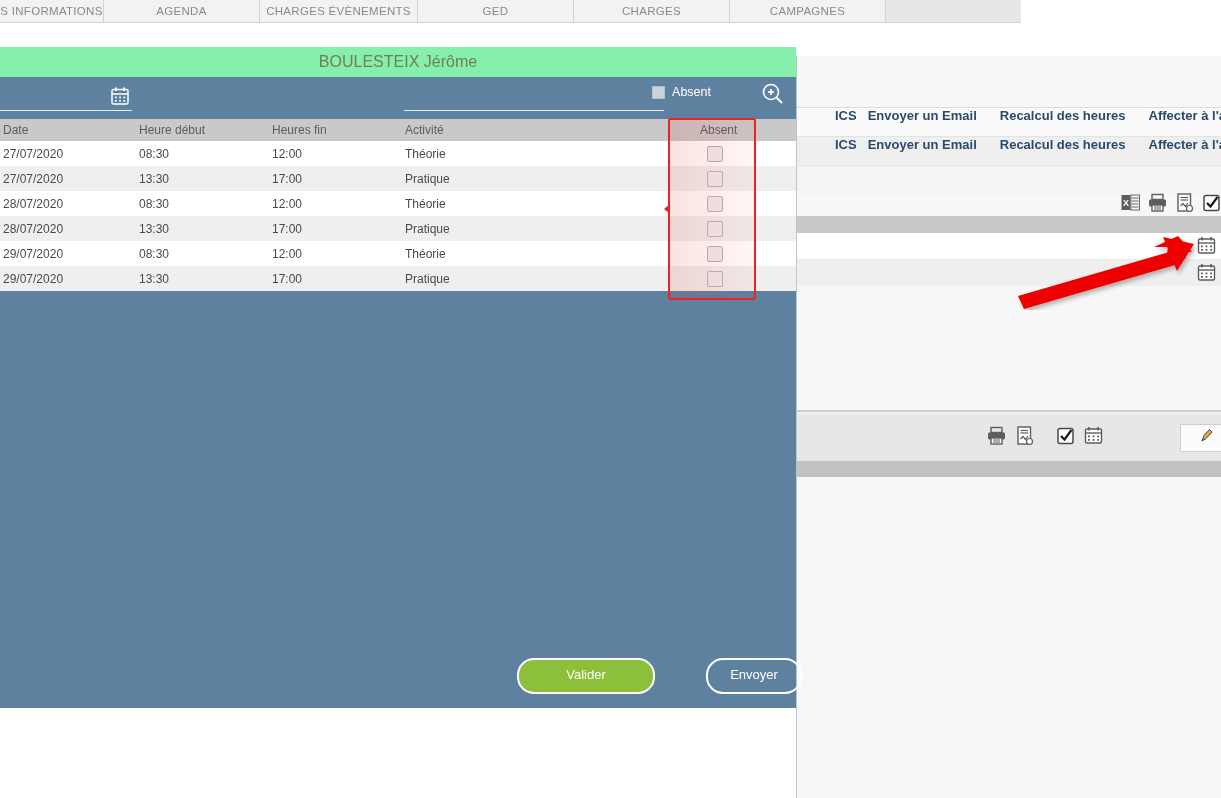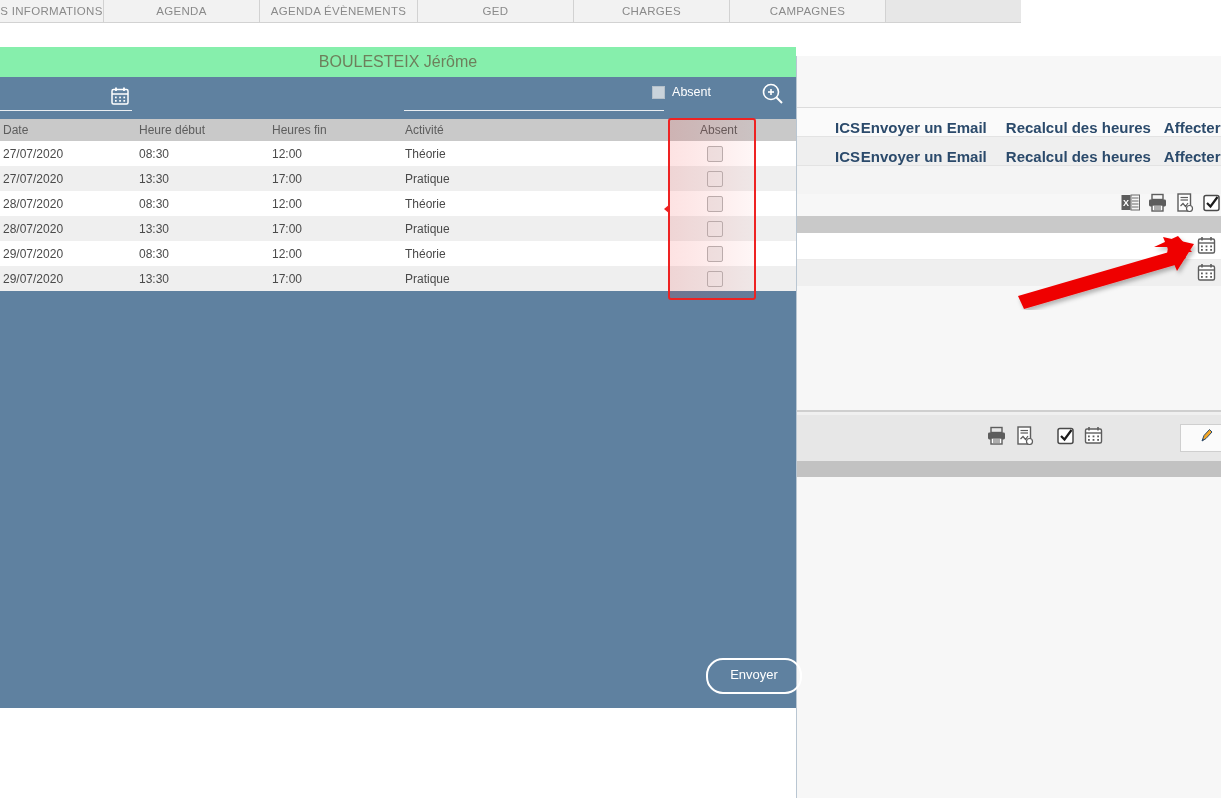--- a/index.html
+++ b/index.html
@@ -23,22 +23,22 @@
 
   
   #summary-strip{position:absolute;left:0;top:22px;width:1221px;height:34px;background:#e7e7e7;}
   .sum-label{position:absolute;font-size:12.5px;color:#6a6a6a;top:11px;}
   .sum-value{position:absolute;font-size:19px;color:#5a5a5a;top:5px;}
   #sum-title{position:absolute;left:178px;top:2px;font-size:21px;color:#636363;}
 
   
   #right-panel{position:absolute;left:796px;top:56px;width:425px;height:742px;background:#f7f7f7;
                border-left:1px solid #b9c6d2;}
-  .rp-row{position:absolute;left:0;width:425px;display:flex;align-items:flex-end;
-          justify-content:flex-start;font-size:15px;color:#2b4a6b;font-weight:bold;}
+  .rp-row{position:absolute;left:0;width:425px;display:flex;align-items:flex-start;
+          justify-content:flex-start;font-size:13px;color:#2b4a6b;font-weight:bold;}
   .rp-row .cell{white-space:nowrap;margin-left:23px;}
   .rp-band{position:absolute;left:0;width:425px;}
   .rp-icons{position:absolute;display:flex;align-items:center;gap:6px;}
 
   
   #dialog{position:absolute;left:0;top:47px;width:796px;height:661px;background:#5f81a0;
           box-shadow:0 0 0 0 rgba(0,0,0,0);}
   #dialog-title-bar{position:absolute;left:0;top:0;width:796px;height:30px;background:#86efac;
                     color:#6d7f5b;font-size:16px;text-align:center;line-height:30px;}
   #filter-bar{position:absolute;left:0;top:30px;width:796px;height:42px;background:#5f81a0;}
@@ -84,21 +84,21 @@
   .clip{overflow:hidden;}
 </style>
 </head>
 <body>
 
 <div id="app-background">
 
   <div id="tabbar">
     <div class="tab" style="width:103px">S INFORMATIONS</div>
     <div class="tab" style="width:155px">AGENDA</div>
-    <div class="tab" style="width:157px">AGENDA ÉVÈNEMENTS</div>
+    <div class="tab" style="width:157px">CHARGES ÉVÈNEMENTS</div>
     <div class="tab" style="width:155px">GED</div>
     <div class="tab" style="width:155px">CHARGES</div>
     <div class="tab" style="width:155px">CAMPAGNES</div>
     <div class="tab blank"></div>
   </div>
 
 
   <div id="right-panel">
 
     <div class="rp-band" style="top:51px;height:1px;background:#dcdcdc;"></div>
@@ -354,20 +354,21 @@
       <div class="row even">
         <span class="td" style="left:3px">29/07/2020</span>
         <span class="td" style="left:139px">13:30</span>
         <span class="td" style="left:272px">17:00</span>
         <span class="td" style="left:405px">Pratique</span>
         <span class="row-chk"></span>
       </div>
     </div>
 
     <div id="dialog-footer">
+      <div class="btn" id="btn-valider">Valider</div>
       <div class="btn" id="btn-annuler">Envoyer</div>
     </div>
   </div>
 
   <div id="absent-highlight"></div>
 
   <svg id="red-arrow" viewBox="0 0 221 80">
     <defs>
       <filter id="arrshadow" x="-20%" y="-20%" width="150%" height="150%">
         <feDropShadow dx="2" dy="3" stdDeviation="2" flood-color="#000000" flood-opacity="0.28"></feDropShadow>

